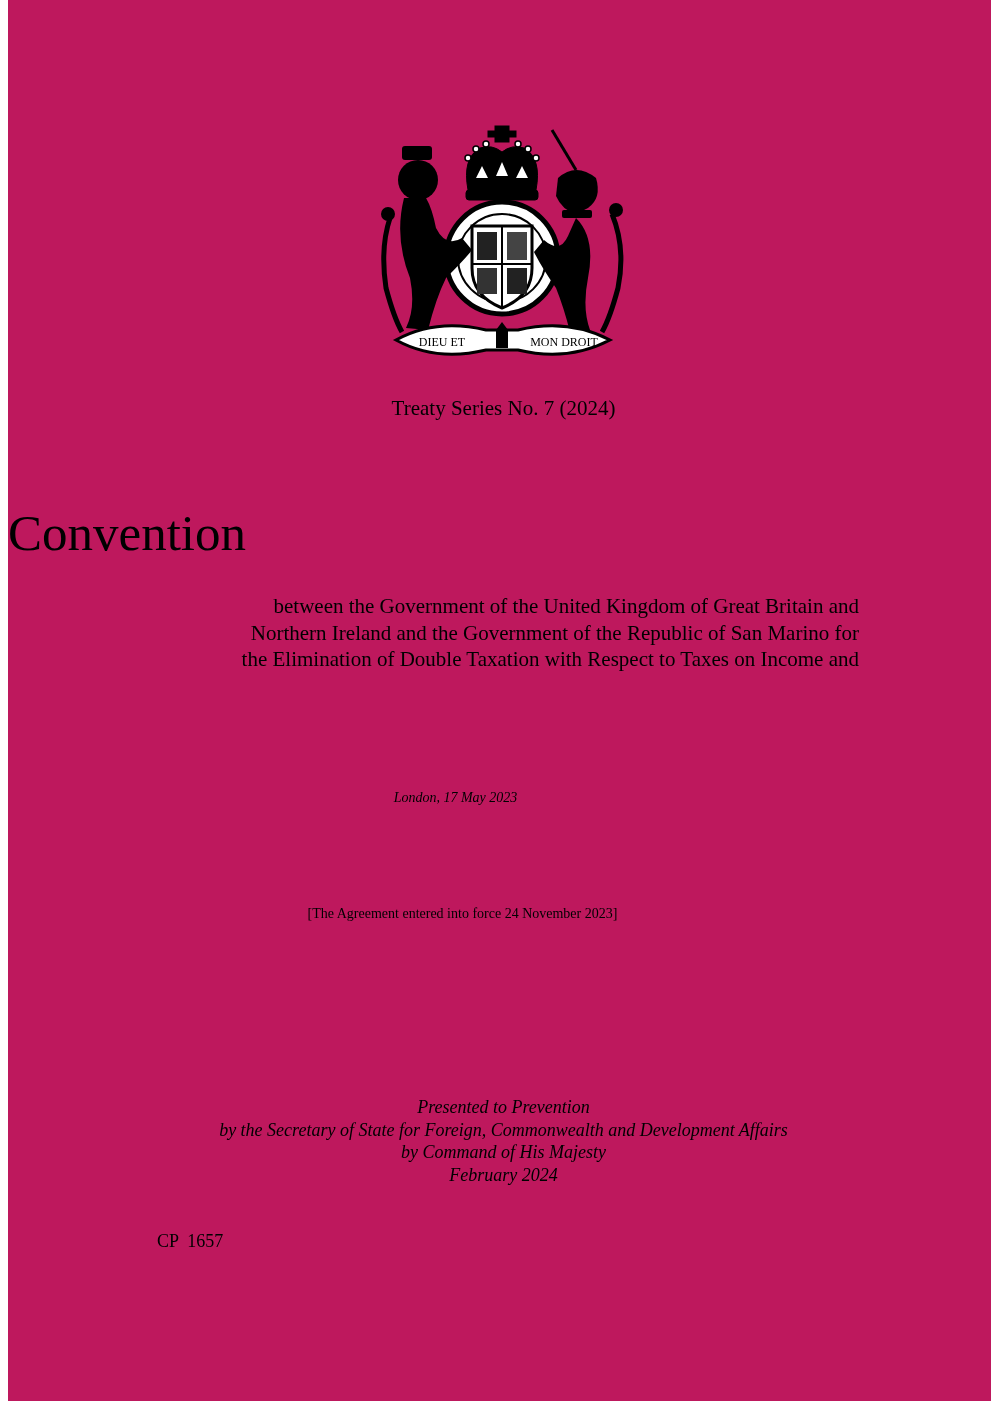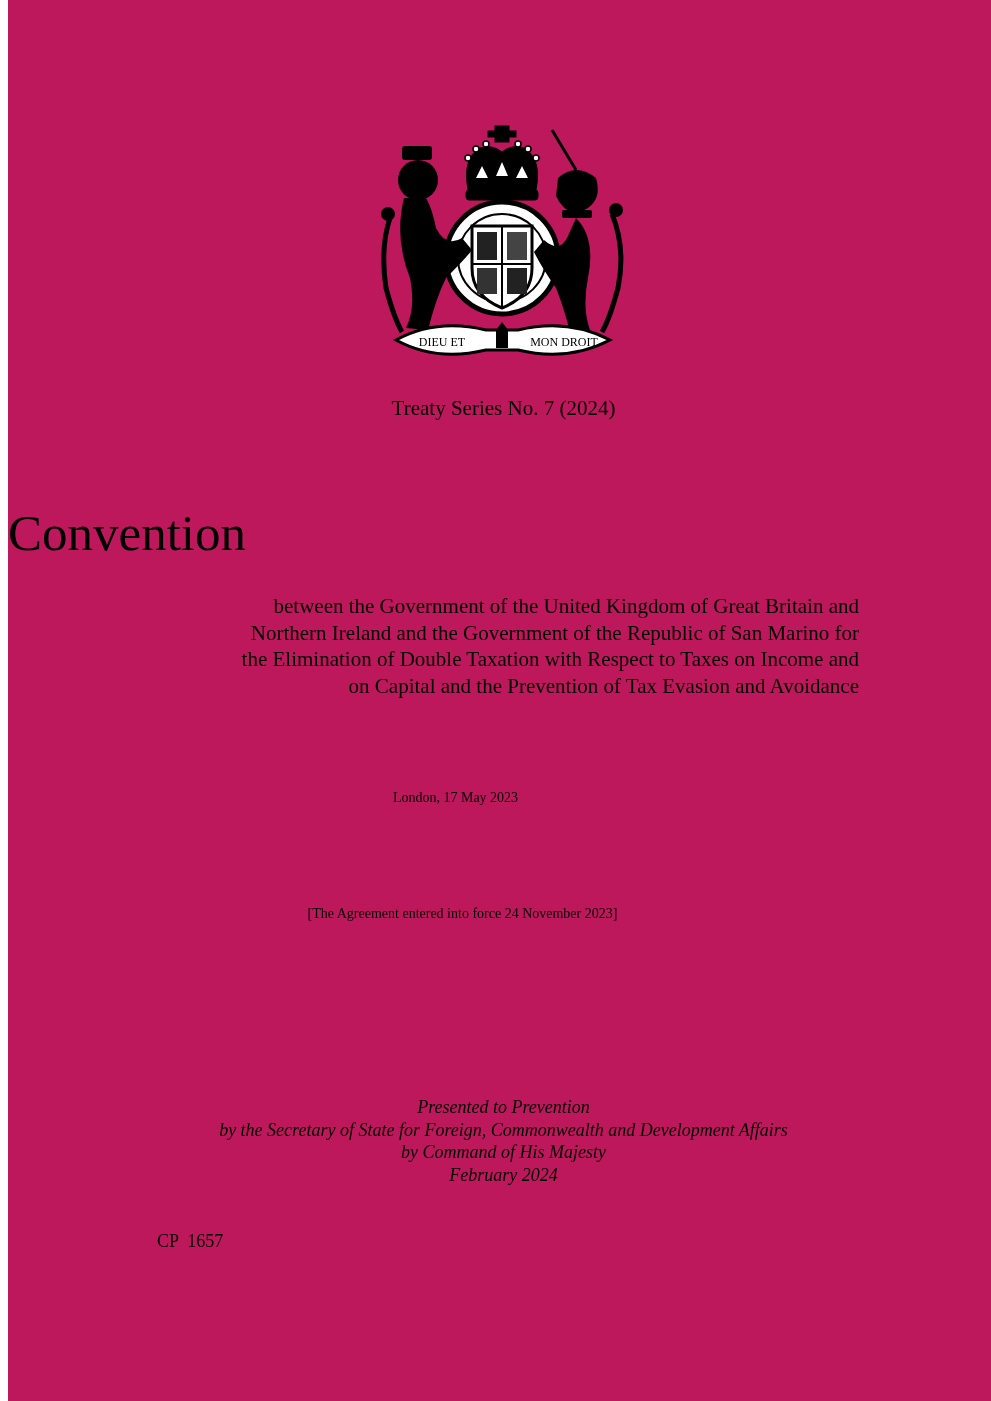--- a/index.html
+++ b/index.html
@@ -52,20 +52,21 @@
       line-height: 26.5px;
     }
     .subtitle span { display: block; white-space: nowrap; text-align: right; }
     .place-date {
       position: absolute;
       left: 0; width: 895px;
       top: 789px;
       text-align: center;
       font-size: 14px;
       line-height: 18px;
+      font-style: italic;
     }
     .in-force {
       position: absolute;
       left: 0; width: 909px;
       top: 905px;
       text-align: center;
       font-size: 14px;
       line-height: 18px;
     }
     .presented {
@@ -151,21 +152,20 @@
   </div>
 
   <div class="series">Treaty Series No. 7 (2024)</div>
 
   <div class="title">Convention</div>
 
   <div class="subtitle">
     <span>between the Government of the United Kingdom of Great Britain and</span>
     <span>Northern Ireland and the Government of the Republic of San Marino for</span>
     <span>the Elimination of Double Taxation with Respect to Taxes on Income and</span>
-    <span>on Capital and the Prevention of Tax Evasion and Avoidance</span>
   </div>
 
   <div class="place-date">London, 17 May 2023</div>
 
   <div class="in-force">[The Agreement entered into force 24 November 2023]</div>
 
   <div class="presented">
     <span>Presented to Prevention</span>
     <span>by the Secretary of State for Foreign, Commonwealth and Development Affairs</span>
     <span>by Command of His Majesty</span>

